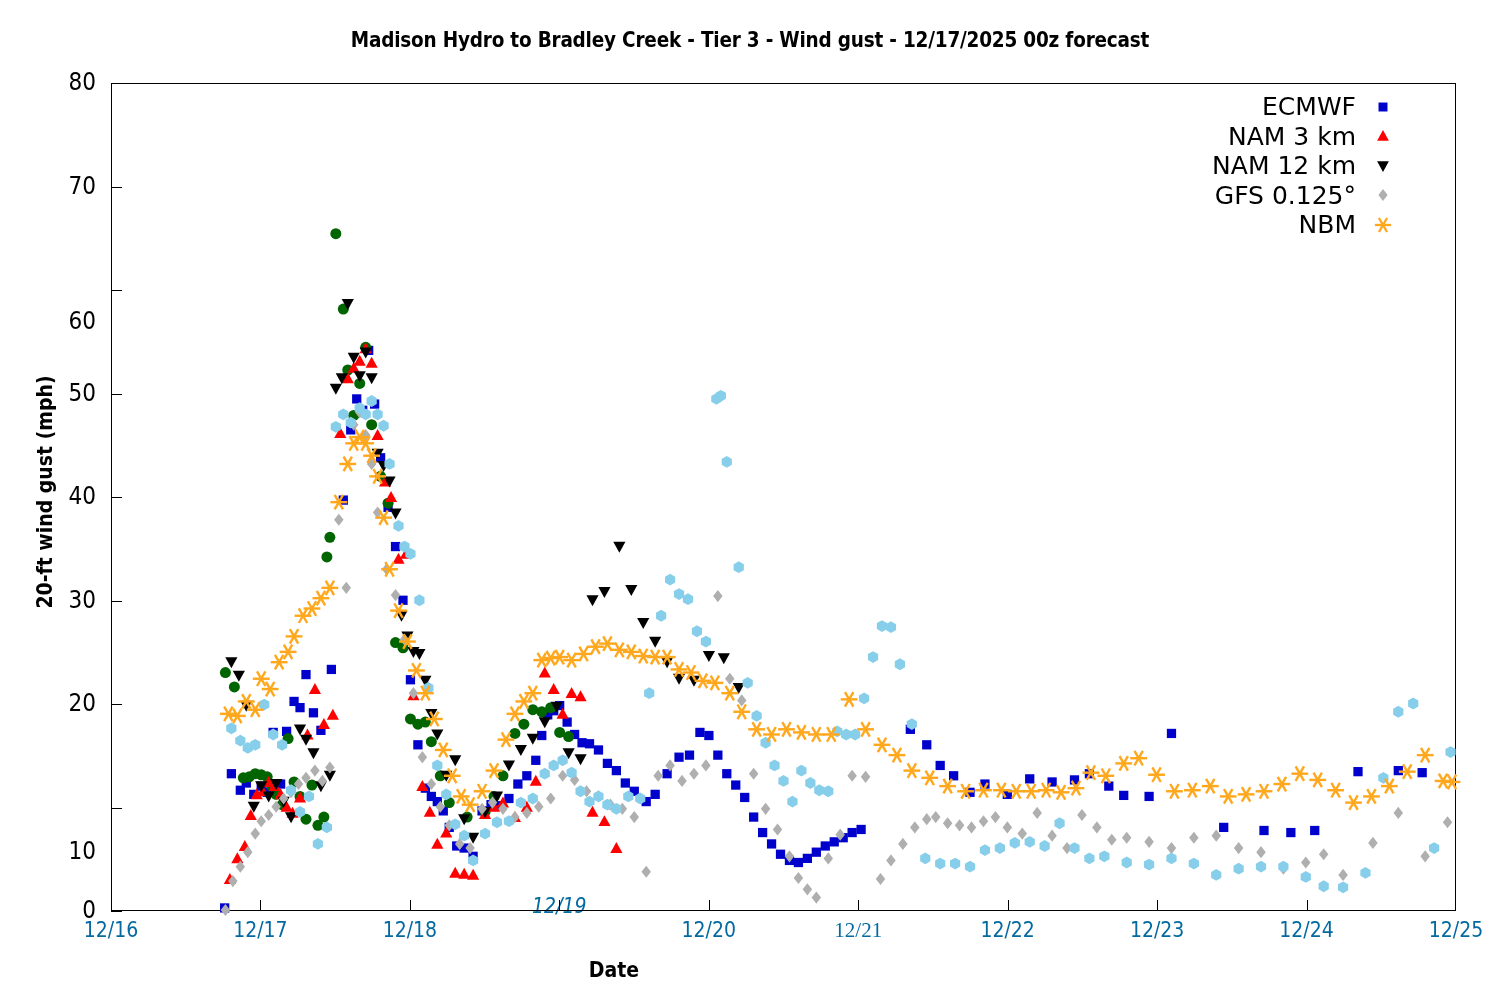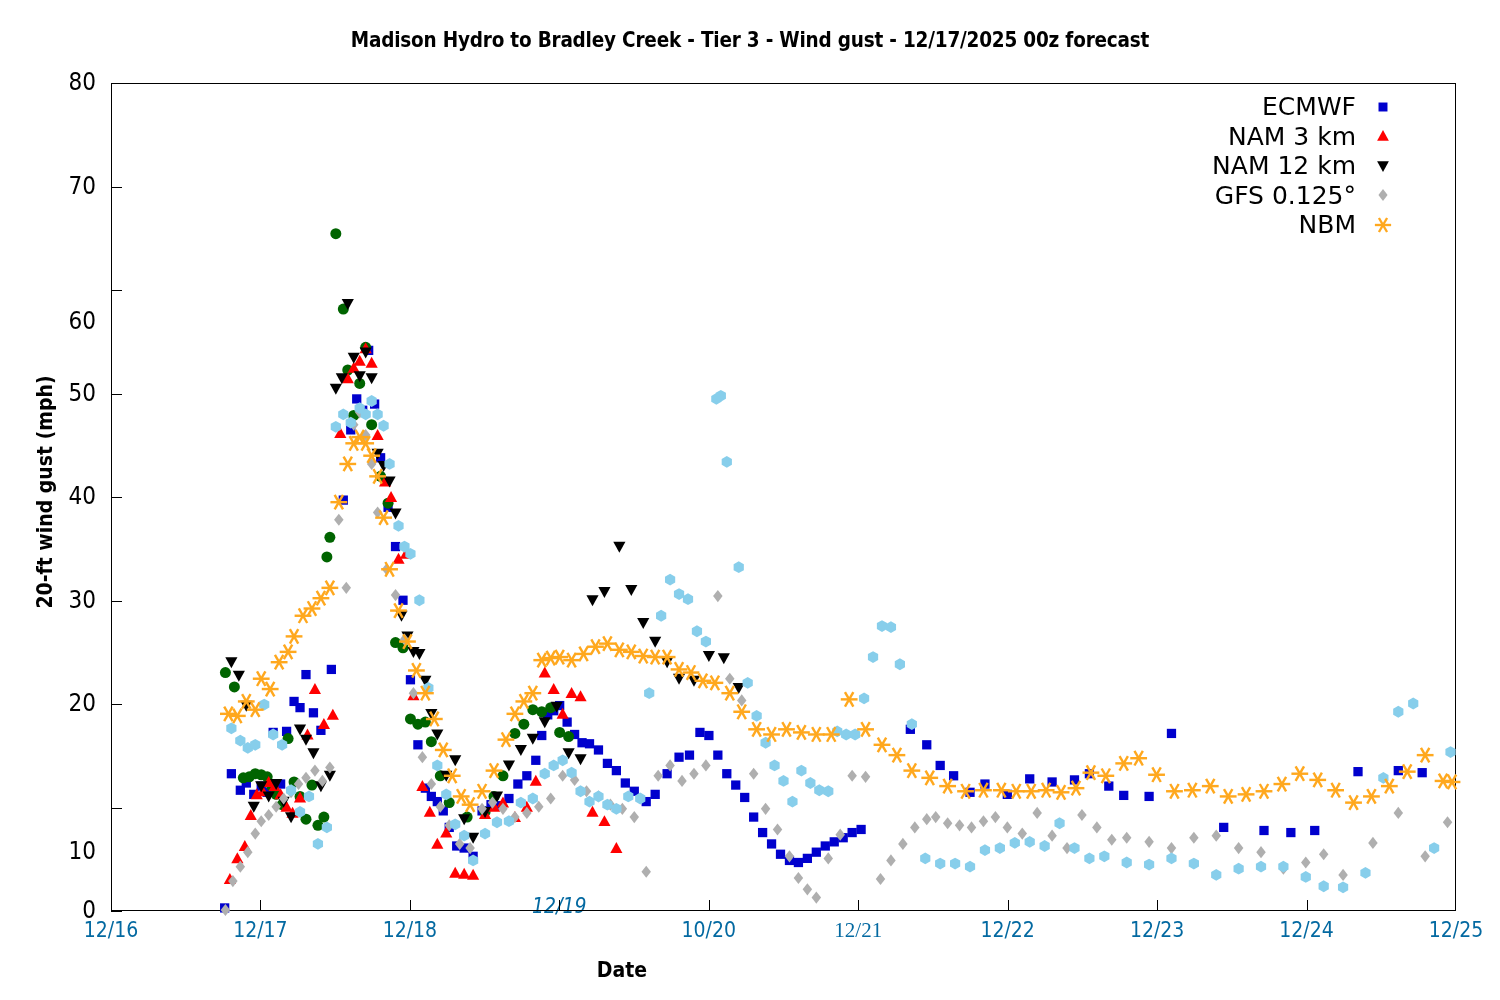--- a/index.html
+++ b/index.html
@@ -25,21 +25,21 @@
     font-family:"DejaVu Sans Condensed","DejaVu Sans","Liberation Sans",sans-serif;}
   .xtick-mark{position:absolute;top:900px;height:11px;width:0;border-left:1.6px solid #000;}
 
   #ylabel{
     position:absolute;left:-355px;top:480px;width:800px;text-align:center;
     transform:rotate(-90deg);transform-origin:center center;
     font-size:21px;font-weight:bold;color:#000;
     font-family:"DejaVu Sans Condensed","DejaVu Sans","Liberation Sans",sans-serif;
   }
   #xlabel{
-    position:absolute;left:8px;top:958px;width:1228px;text-align:center;
+    position:absolute;left:0;top:958px;width:1228px;text-align:center;
     font-size:21px;font-weight:bold;color:#000;
     font-family:"DejaVu Sans Condensed","DejaVu Sans","Liberation Sans",sans-serif;
   }
 
   #legend{position:absolute;left:1150px;top:92px;width:250px;}
   .legend-row{display:flex;align-items:center;justify-content:flex-end;height:29.5px;}
   .legend-label{font-size:25px;color:#000;text-align:right;white-space:nowrap;
     font-family:"DejaVu Sans","Liberation Sans",sans-serif;}
   .legend-marker{width:34px;height:22px;display:flex;align-items:center;justify-content:center;margin-left:10px;}
 </style>
@@ -74,21 +74,21 @@
       <div class="ytick-mark" style="top: 83px;"></div>
     </div>
   <div id="x-ticks">
       <div class="xtick-label" style="left: 41px; top: 918px;">12/16</div>
       <div class="xtick-label" style="left: 190.444px; top: 918px;">12/17</div>
       <div class="xtick-mark" style="left: 260.444px;"></div>
       <div class="xtick-label" style="left: 339.889px; top: 918px;">12/18</div>
       <div class="xtick-mark" style="left: 409.889px;"></div>
       <div class="xtick-label" style="left: 489.333px; top: 894px; font-style: italic;">12/19</div>
       <div class="xtick-mark" style="left: 559.333px;"></div>
-      <div class="xtick-label" style="left: 638.778px; top: 918px;">10/20</div>
+      <div class="xtick-label" style="left: 638.778px; top: 918px;">12/20</div>
       <div class="xtick-mark" style="left: 708.778px;"></div>
       <div class="xtick-label" style="left: 788.222px; top: 918px; font-family: Liberation Serif, serif;">12/21</div>
       <div class="xtick-mark" style="left: 858.222px;"></div>
       <div class="xtick-label" style="left: 937.667px; top: 918px;">12/22</div>
       <div class="xtick-mark" style="left: 1007.67px;"></div>
       <div class="xtick-label" style="left: 1087.11px; top: 918px;">12/23</div>
       <div class="xtick-mark" style="left: 1157.11px;"></div>
       <div class="xtick-label" style="left: 1236.56px; top: 918px;">12/24</div>
       <div class="xtick-mark" style="left: 1306.56px;"></div>
       <div class="xtick-label" style="left: 1386px; top: 918px;">12/25</div>

